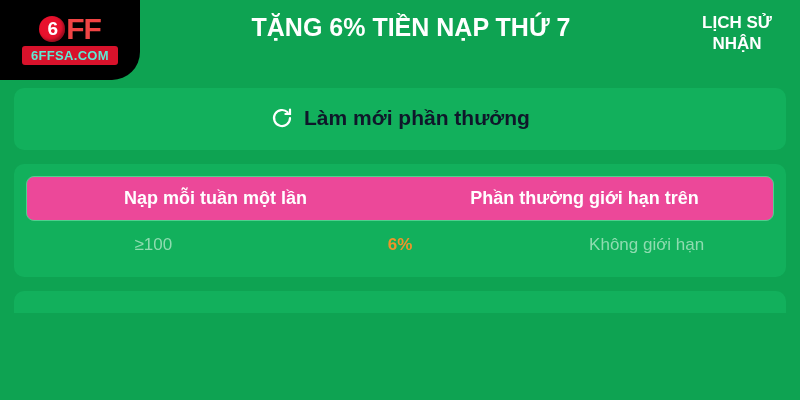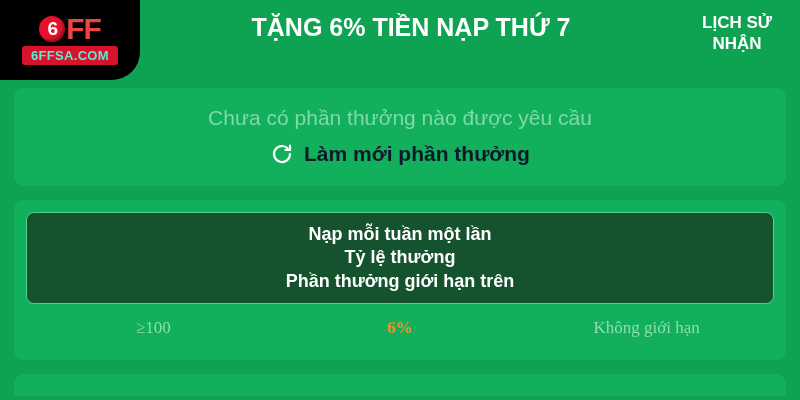--- a/index.html
+++ b/index.html
@@ -140,45 +140,43 @@
     font-size: 21px;
     font-weight: 700;
     color: #0f172a;
   }
 
   
   .panel-table {
     padding: 12px;
   }
   .table-head {
-    background: #14532d;
+    background: #ec4899;
     border: 1.5px solid #4fd08e;
     border-radius: 8px;
     display: flex;
     align-items: stretch;
     padding: 10px 4px;
-    flex-direction: column;
   }
   .th {
     flex: 1 1 0;
     text-align: center;
     font-size: 18px;
     font-weight: 700;
     color: #ffffff;
     line-height: 1.3;
     display: flex;
     align-items: center;
     justify-content: center;
     padding: 0 8px;
   }
   .table-row {
     display: flex;
     align-items: flex-end;
     padding: 14px 4px 10px 4px;
-    font-family: Liberation Serif, serif;
   }
   .td {
     flex: 1 1 0;
     text-align: center;
     font-size: 17px;
     color: #8fdcb0;
     padding: 0 8px;
   }
   .td.highlight {
     color: #f0932b;
@@ -207,36 +205,34 @@
       </div>
       <div class="logo-sub">6FFSA.COM</div>
     </div>
 
     <div class="header-title">TẶNG 6% TIỀN NẠP THỨ 7</div>
 
     <div class="header-history">LỊCH SỬ NHẬN</div>
   </div>
 
   <div class="panel panel-refresh">
-    <div class="empty-text">Chưa có phần thưởng nào được yêu cầu</div>
     <div class="refresh-row">
       <span class="refresh-icon">
         <svg width="24" height="24" viewBox="0 0 24 24" fill="none" stroke="#ffffff" stroke-width="2.2" stroke-linecap="round">
           <path d="M20 12a8 8 0 1 1-2.4-5.7"></path>
           <path d="M20 3.5 L20 8 L15.4 8"></path>
         </svg>
       </span>
       <span class="refresh-label">Làm mới phần thưởng</span>
     </div>
   </div>
 
   <div class="panel panel-table">
     <div class="table-head">
       <div class="th">Nạp mỗi tuần một lần</div>
-      <div class="th">Tỷ lệ thưởng</div>
       <div class="th">Phần thưởng giới hạn trên</div>
     </div>
     <div class="table-row">
       <div class="td">≥100</div>
       <div class="td highlight">6%</div>
       <div class="td">Không giới hạn</div>
     </div>
   </div>
 
   <div class="panel-bottom"></div>

